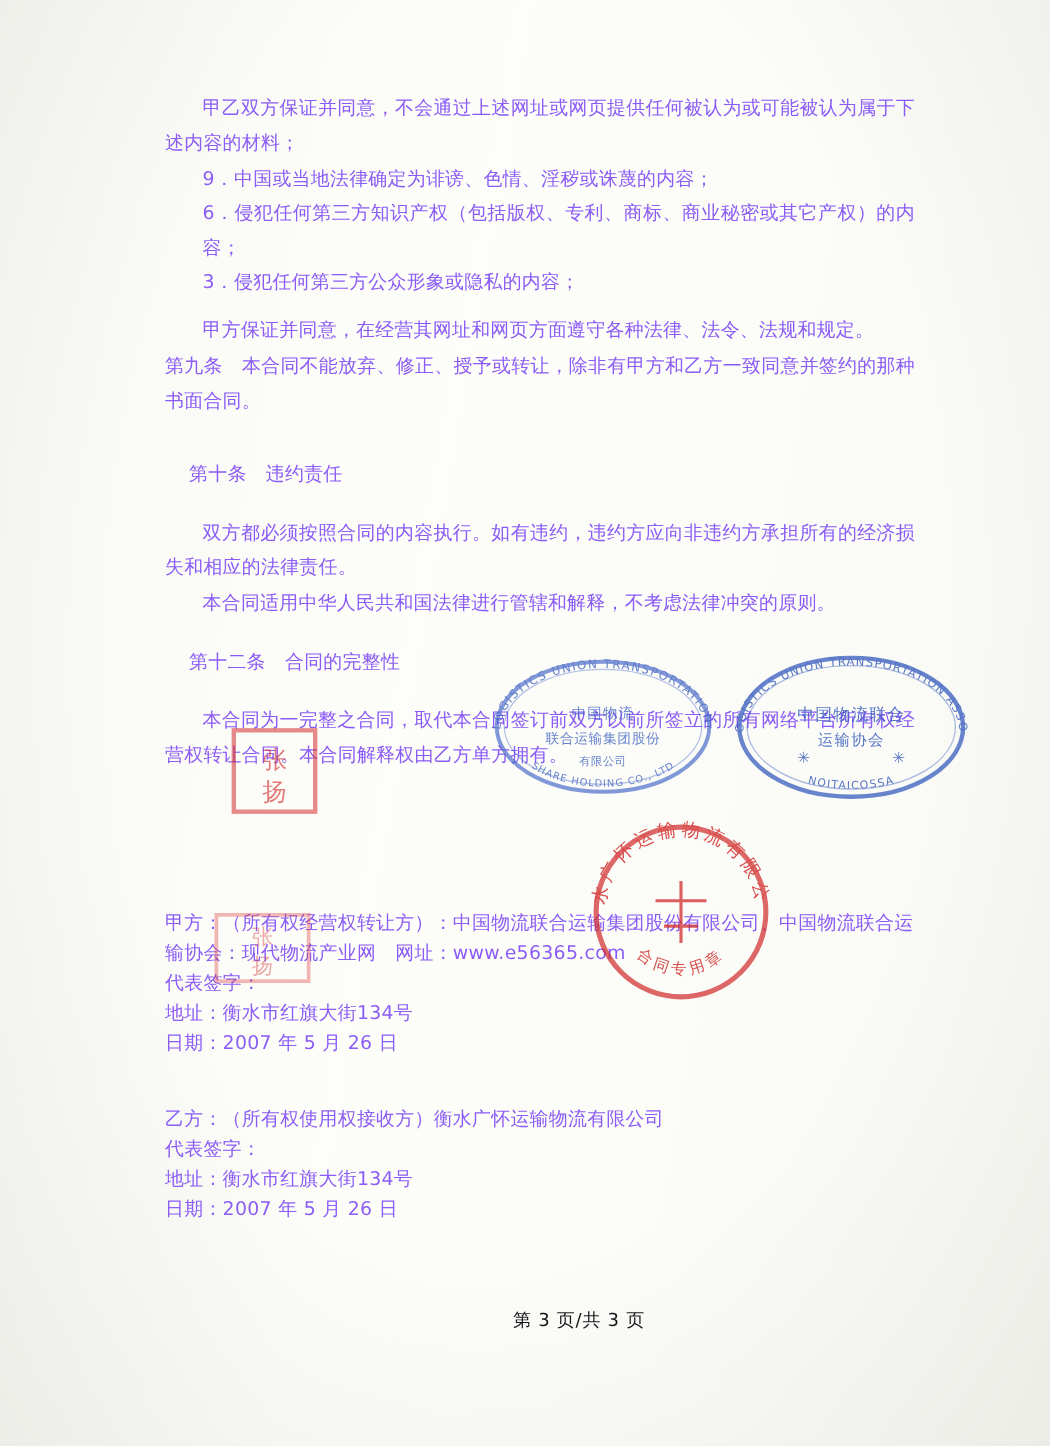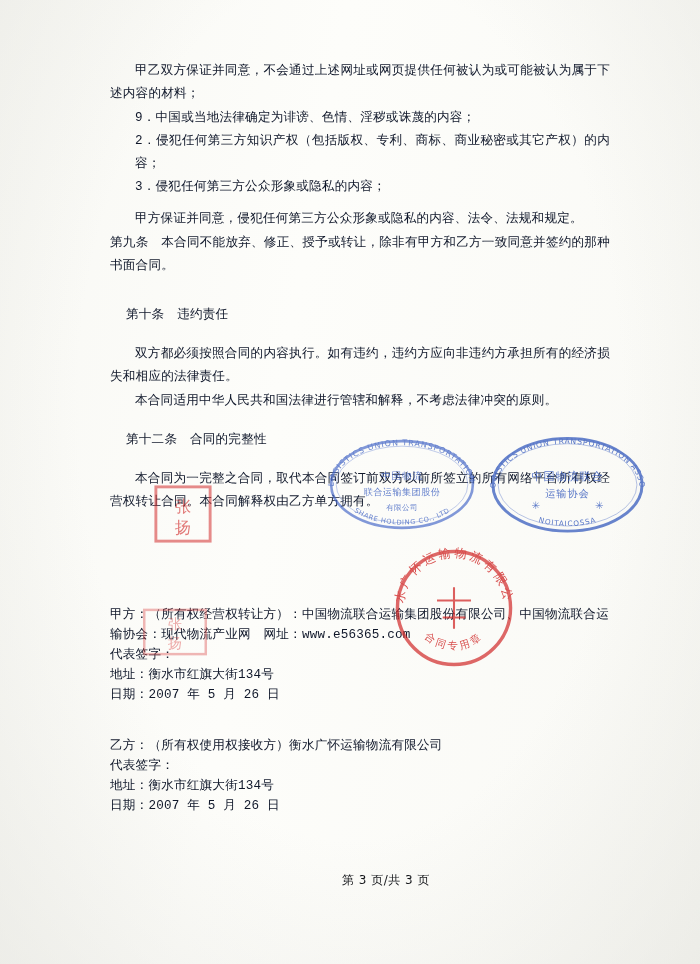--- a/index.html
+++ b/index.html
@@ -30,23 +30,22 @@
       linear-gradient(100deg, rgba(248,248,244,1) 0%, rgba(253,253,250,1) 40%, rgba(249,249,245,1) 100%);
     pointer-events: none;
   }
   #doc-body {
     position: absolute;
     left: 110px;
     top: 60px;
     width: 500px;
     font-size: 12.6px;
     line-height: 23px;
-    color: #0f172a;
+    color: #8b5cf6;
     letter-spacing: 0.2px;
-    font-family: Liberation Mono, monospace;
   }
   .para {
     margin: 0 0 1px 0;
     text-align: justify;
   }
   .indent2 {
     text-indent: 25px;
   }
   .list-item {
     margin: 0;
@@ -125,24 +124,24 @@
 </style>
 </head>
 <body>
 
 <div id="page">
   <div id="paper-tint"></div>
 
   <div id="doc-body">
     <p class="para indent2">甲乙双方保证并同意，不会通过上述网址或网页提供任何被认为或可能被认为属于下述内容的材料；</p>
     <p class="para list-item">9．中国或当地法律确定为诽谤、色情、淫秽或诛蔑的内容；</p>
-    <p class="para list-item">2．侵犯任何第三方知识产权（包括版权、专利、商标、商业秘密或其它产权）的内容；</p>
+    <p class="para list-item">6．侵犯任何第三方知识产权（包括版权、专利、商标、商业秘密或其它产权）的内容；</p>
     <p class="para list-item">3．侵犯任何第三方公众形象或隐私的内容；</p>
     <div class="spacer-sm"></div>
-    <p class="para indent2">甲方保证并同意，侵犯任何第三方公众形象或隐私的内容、法令、法规和规定。</p>
+    <p class="para indent2">甲方保证并同意，在经营其网址和网页方面遵守各种法律、法令、法规和规定。</p>
     <p class="para">第九条　本合同不能放弃、修正、授予或转让，除非有甲方和乙方一致同意并签约的那种书面合同。</p>
     <div class="spacer-sm"></div>
     <p class="para clause-title">第十条　违约责任</p>
     <p class="para indent2">双方都必须按照合同的内容执行。如有违约，违约方应向非违约方承担所有的经济损失和相应的法律责任。</p>
     <p class="para indent2">本合同适用中华人民共和国法律进行管辖和解释，不考虑法律冲突的原则。</p>
     <p class="para clause-title">第十二条　合同的完整性</p>
     <p class="para indent2">本合同为一完整之合同，取代本合同签订前双方以前所签立的所有网络平台所有权经营权转让合同。本合同解释权由乙方单方拥有。</p>
 
     <div class="spacer-lg"></div>
     <div class="spacer-lg"></div>

